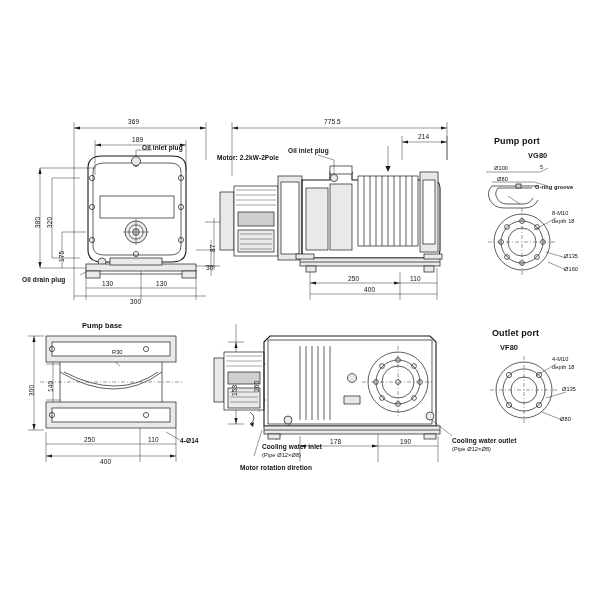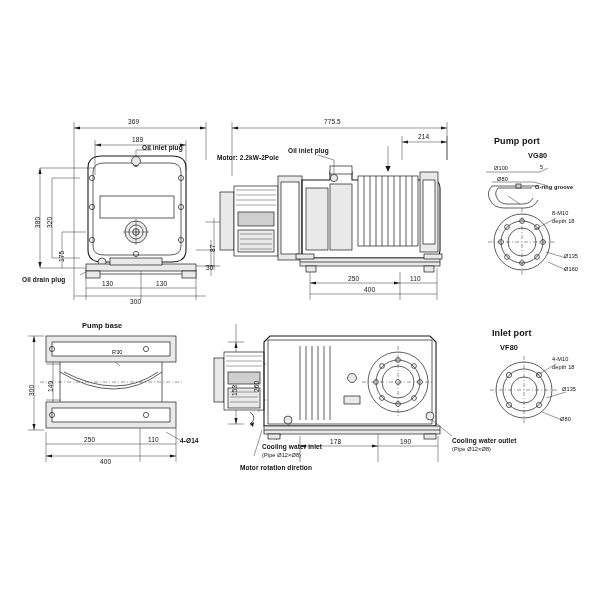--- a/index.html
+++ b/index.html
@@ -449,20 +449,20 @@
   <div class="lbl md b" style="left:528px; top:152px;">VG80</div>
   <div class="lbl sm" style="left:494px; top:165px;">Ø100</div>
   <div class="lbl sm" style="left:540px; top:164px;">5</div>
   <div class="lbl sm" style="left:497px; top:176px;">Ø80</div>
   <div class="lbl sm b" style="left:535px; top:184px;">O-ring groove</div>
   <div class="lbl sm" style="left:552px; top:210px;">8-M10</div>
   <div class="lbl sm" style="left:552px; top:218px;">depth 18</div>
   <div class="lbl sm" style="left:564px; top:253px;">Ø135</div>
   <div class="lbl sm" style="left:564px; top:266px;">Ø160</div>
 
-  <div class="lbl lg" style="left:492px; top:328px;">Inlet port</div>
+  <div class="lbl lg" style="left:492px; top:328px;">Outlet port</div>
   <div class="lbl md b" style="left:500px; top:344px;">VF80</div>
   <div class="lbl sm" style="left:552px; top:356px;">4-M10</div>
   <div class="lbl sm" style="left:552px; top:364px;">depth 18</div>
   <div class="lbl sm" style="left:562px; top:386px;">Ø135</div>
   <div class="lbl sm" style="left:560px; top:416px;">Ø80</div>
 
 </div>
 
 </body></html>

